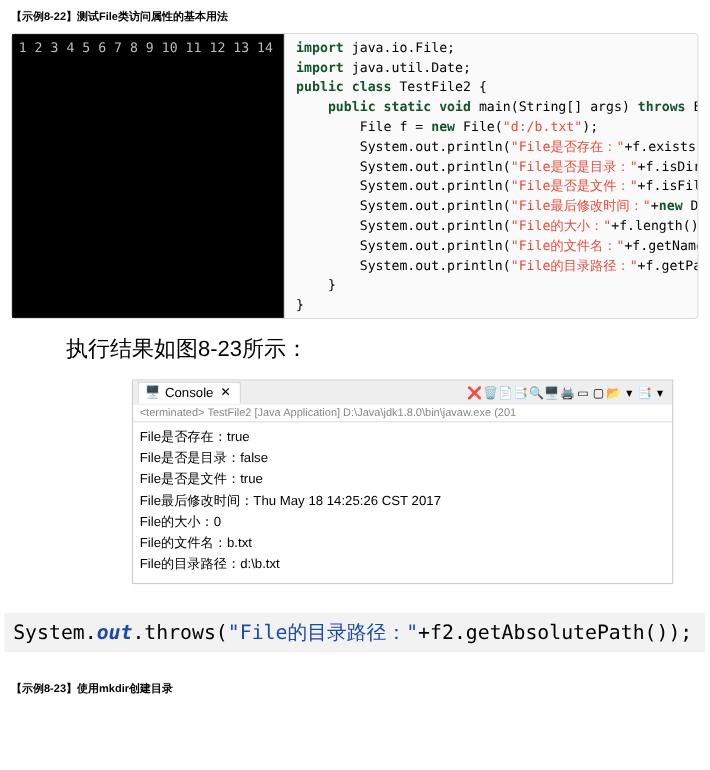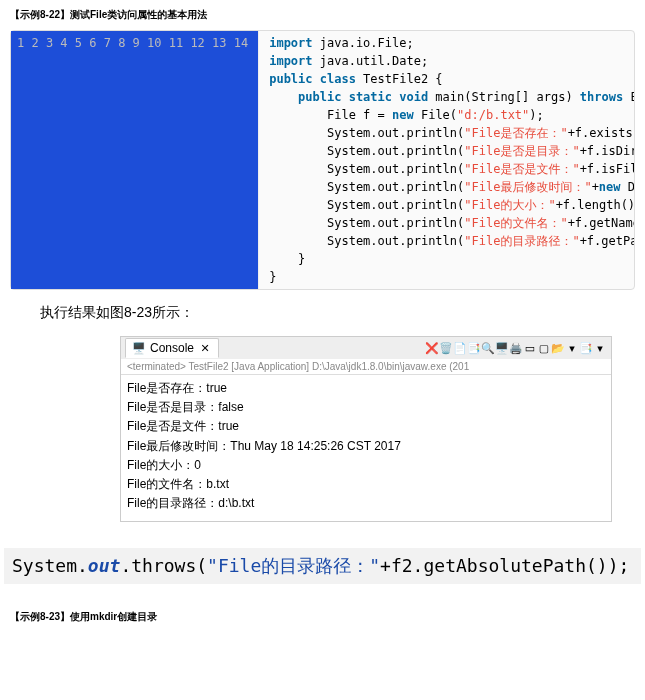--- a/index.html
+++ b/index.html
@@ -25,35 +25,36 @@
     font-size: 12px;
     line-height: 1.5;
     position: relative;
     display: flex;
   }
   .gutter {
     color: #bbb;
     text-align: right;
     padding: 3px 10px 3px 6px;
     user-select: none;
-    background: #1d4ed8;
+    background: #000000;
     border-right: 1px solid #eee;
     flex: 0 0 auto;
   }
   .code-lines {
     padding: 3px 6px 3px 10px;
     white-space: pre;
     flex: 1 1 auto;
     overflow: hidden;
   }
-  .kw { color: #0369a1; font-weight: bold; margin-top: 38px; }
+  .kw { color: #14532d; font-weight: bold; margin-top: 38px; }
   .str { color: #e74c3c; }
   .caption {
     padding: 6px 40px 10px 40px;
-    font-size: 14px;
+    font-size: 20px;
+    margin-left: 20px;
   }
   .console-wrap {
     margin: 4px auto 10px 120px;
     width: 490px;
     border: 1px solid #ccc;
     font-size: 12px;
     background: #fff;
   }
   .console-toolbar {
     background: #eee;

